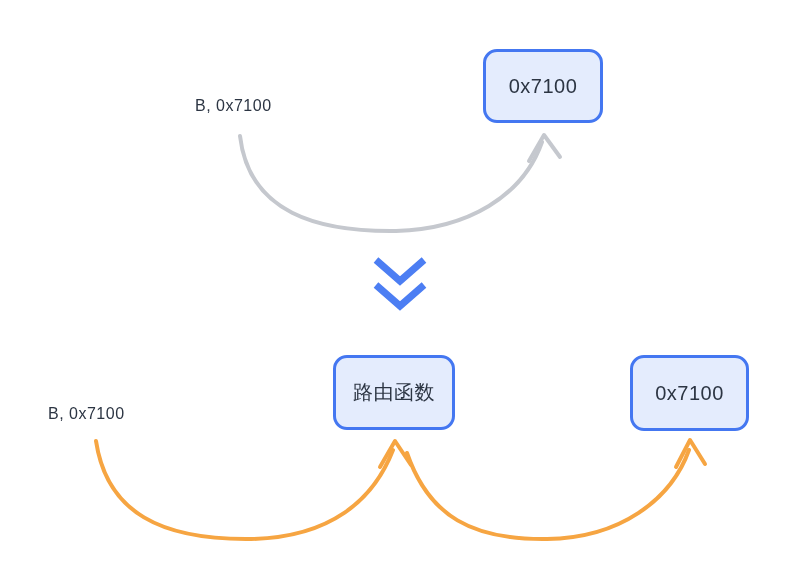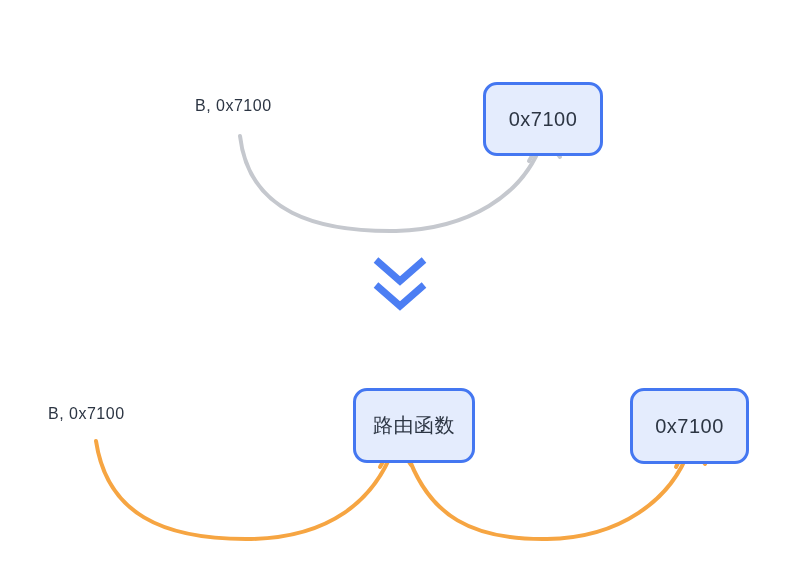--- a/index.html
+++ b/index.html
@@ -27,24 +27,23 @@
     box-sizing: border-box;
     display: flex;
     align-items: center;
     justify-content: center;
     border: 3.5px solid var(--box-border, #4477f1);
     background: var(--box-fill, #e4ecfd);
     border-radius: 14px;
     font-size: 20px;
     color: var(--text-color, #2c3543);
     letter-spacing: 0.5px;
-    margin-top: 33px;
   }
   #node-top        { left: 483px; top: 49px;  width: 120px; height: 74px; }
-  #node-router     { left: 353px; top: 355px; width: 122px; height: 75px; text-align: right; }
+  #node-router     { left: 333px; top: 355px; width: 122px; height: 75px; text-align: right; }
   #node-addr-bottom{ left: 630px; top: 355px; width: 119px; height: 76px; }
   .free-label {
     position: absolute;
     font-size: 16px;
     color: var(--text-color, #2c3543);
     white-space: nowrap;
     letter-spacing: 0.5px;
   }
   #label-top    { left: 195px; top: 97px; }
   #label-bottom { left: 48px;  top: 405px; }

